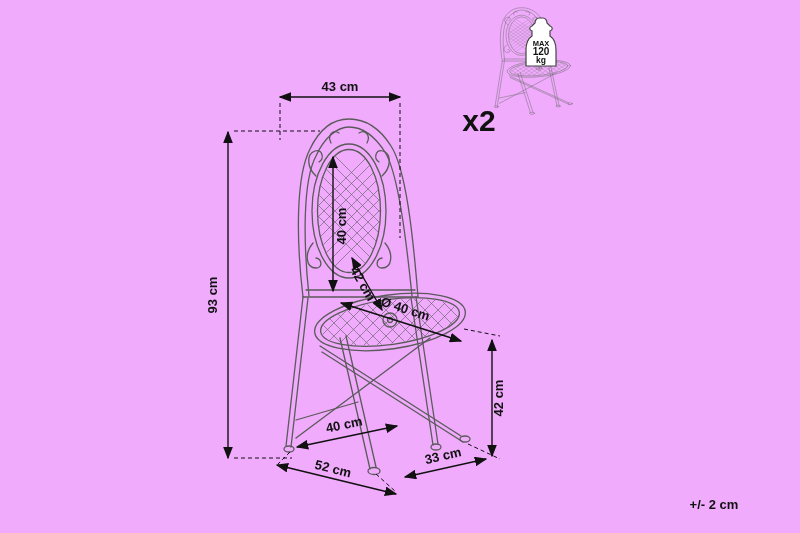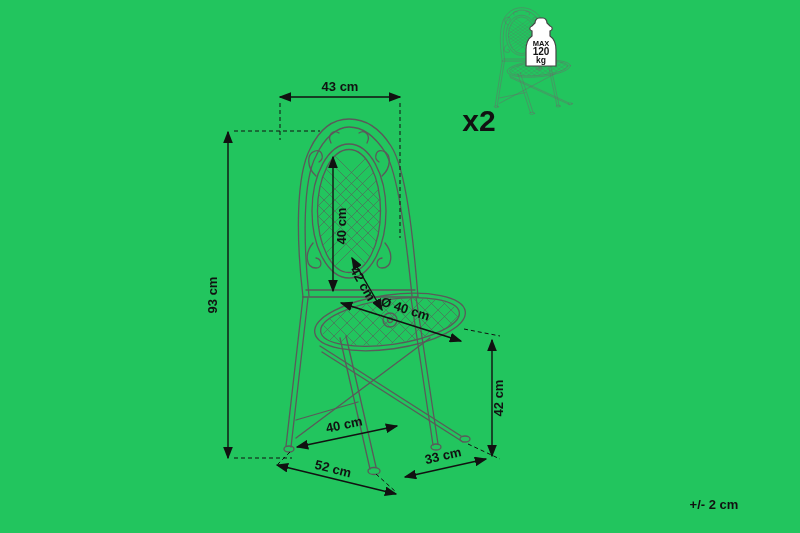--- a/index.html
+++ b/index.html
@@ -1,16 +1,16 @@
 <!DOCTYPE html>
 <html><head>
 <meta charset="utf-8">
 <style>
   html,body{margin:0;padding:0;background:#ffffff;}
-  .canvas{position:relative;width:800px;height:533px;background:#22c55e;overflow:hidden;}
+  .canvas{position:relative;width:800px;height:533px;background:#f0abfc;overflow:hidden;}
   svg{display:block;}
   text{font-family:"Liberation Sans","DejaVu Sans",sans-serif;fill:#111111;}
   .dimlabel{font-size:13px;font-weight:700;}
   .qty{font-size:30px;font-weight:700;}
   .tol{font-size:13px;font-weight:700;}
   .w1{font-size:7.5px;font-weight:700;}
   .w2{font-size:10px;font-weight:700;}
   .w3{font-size:8.5px;font-weight:700;}
 </style>
 </head>

